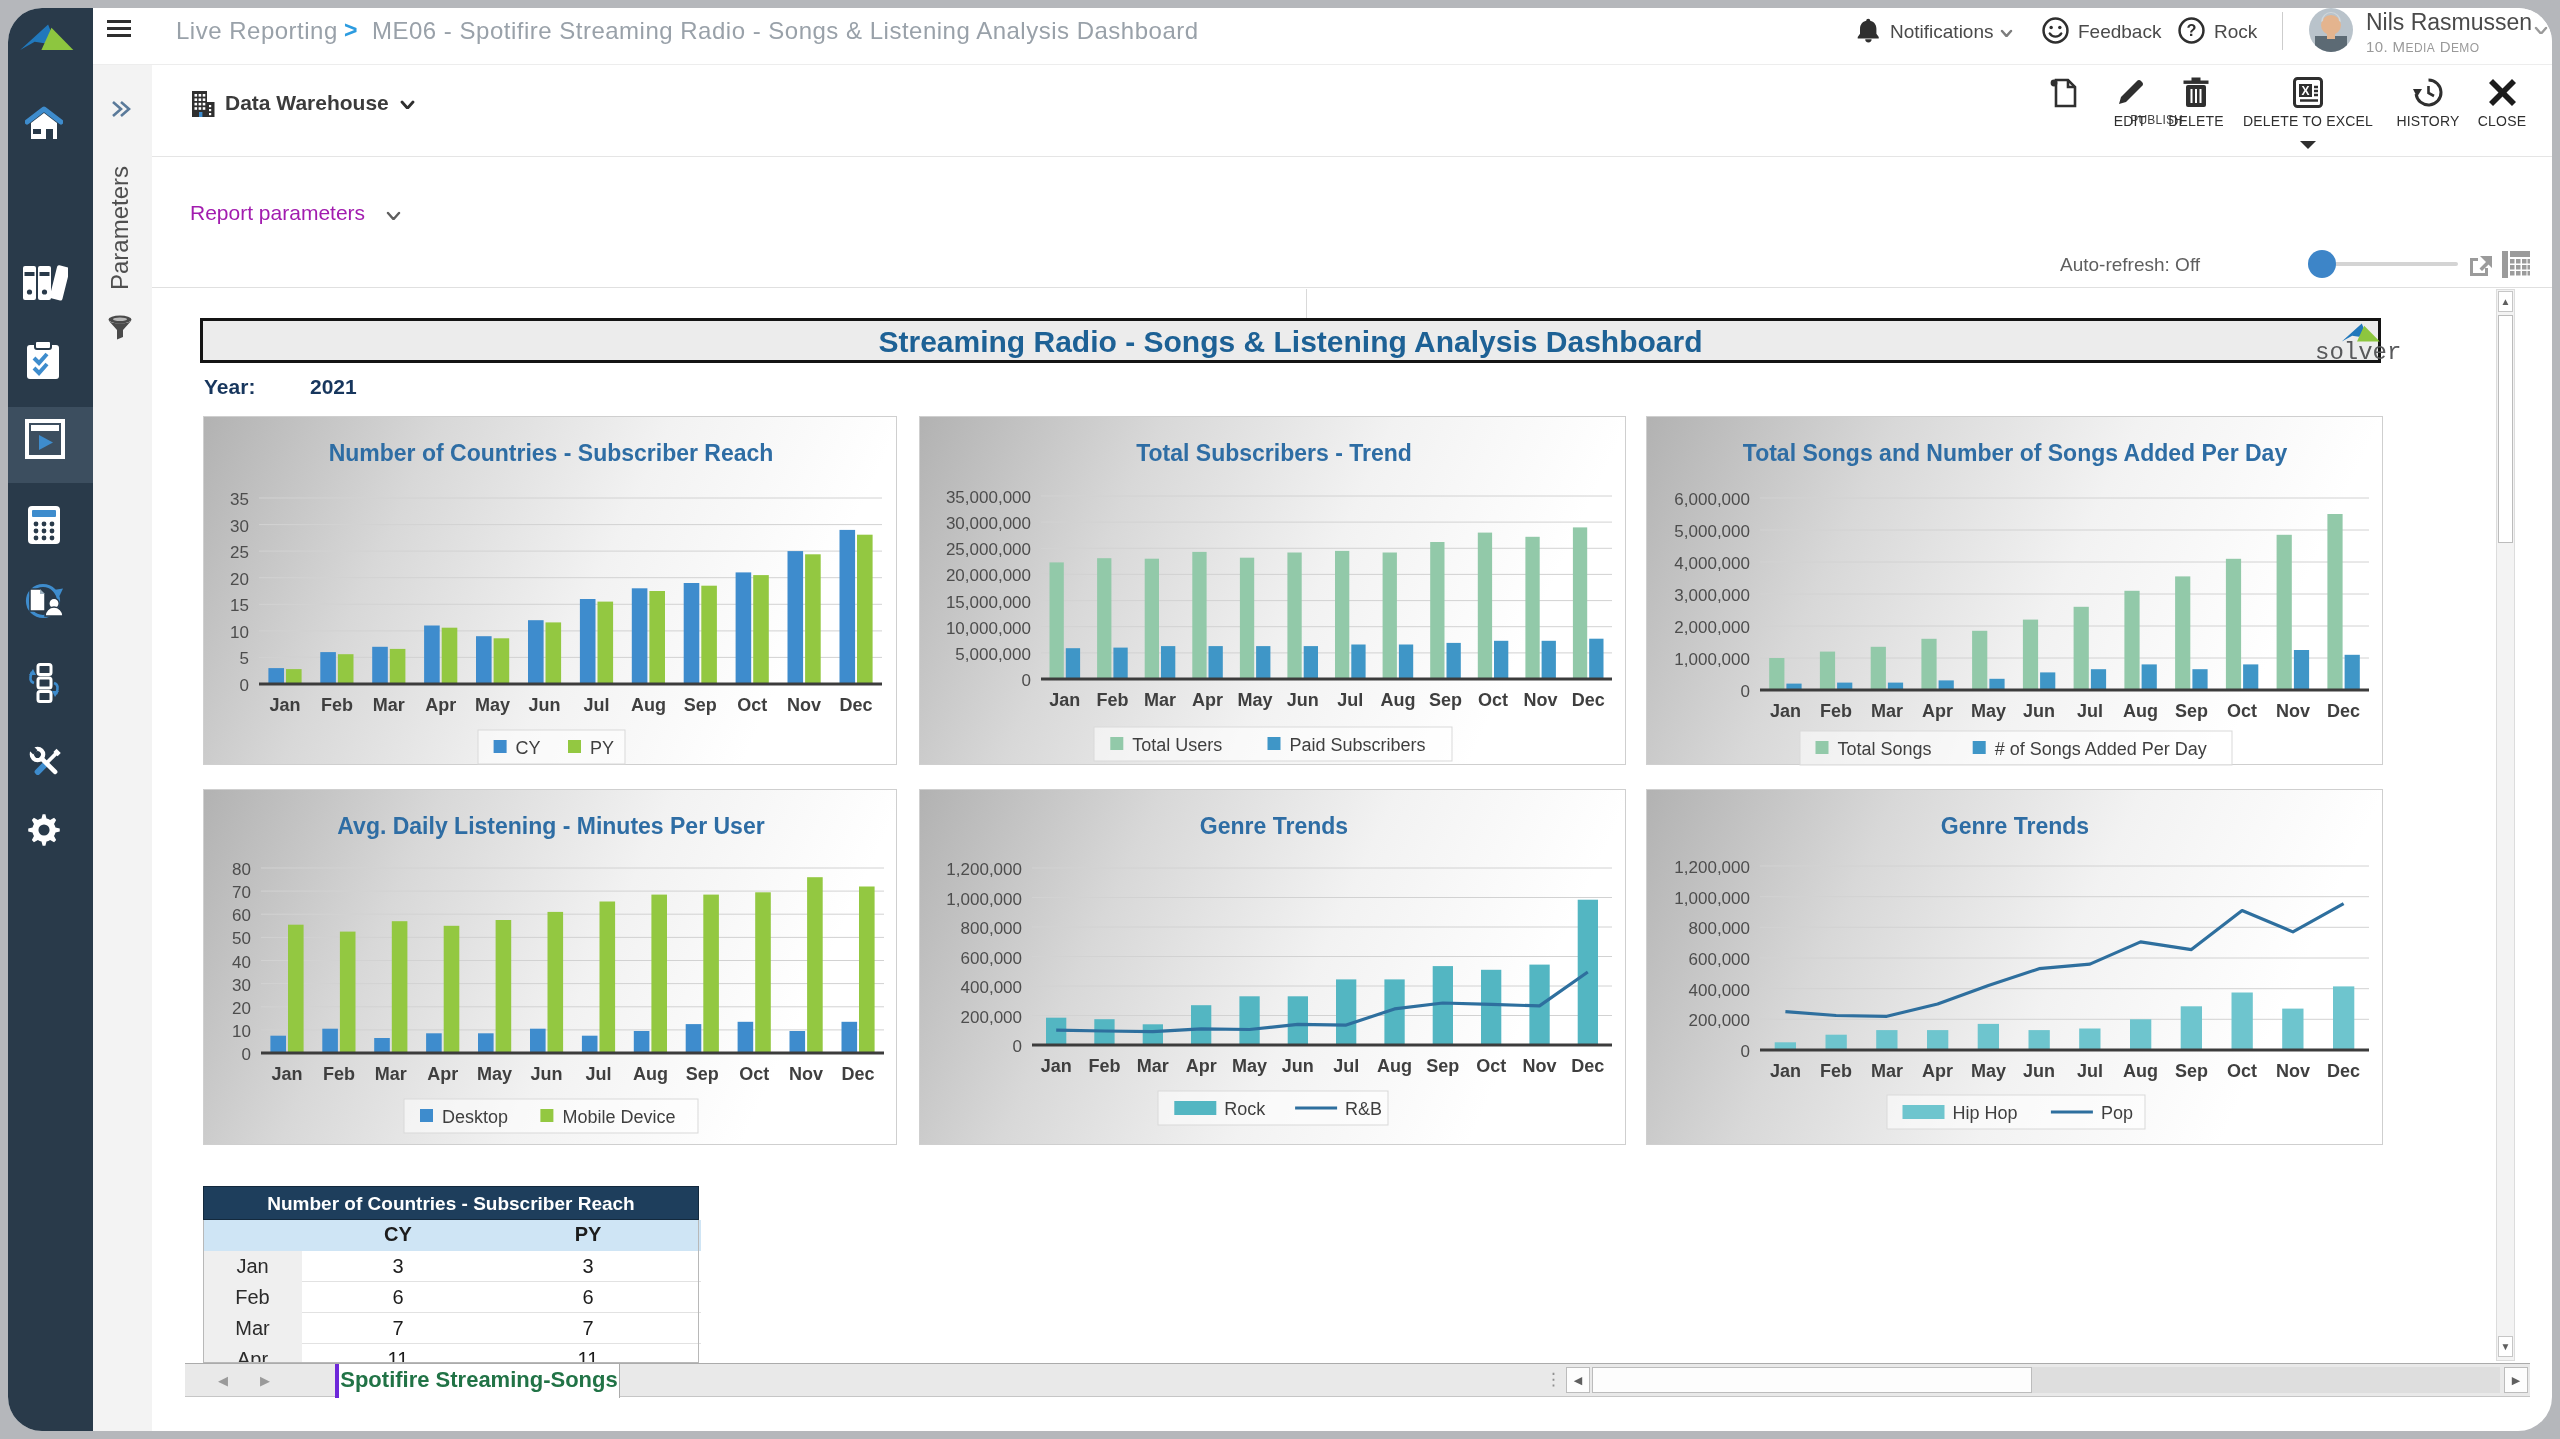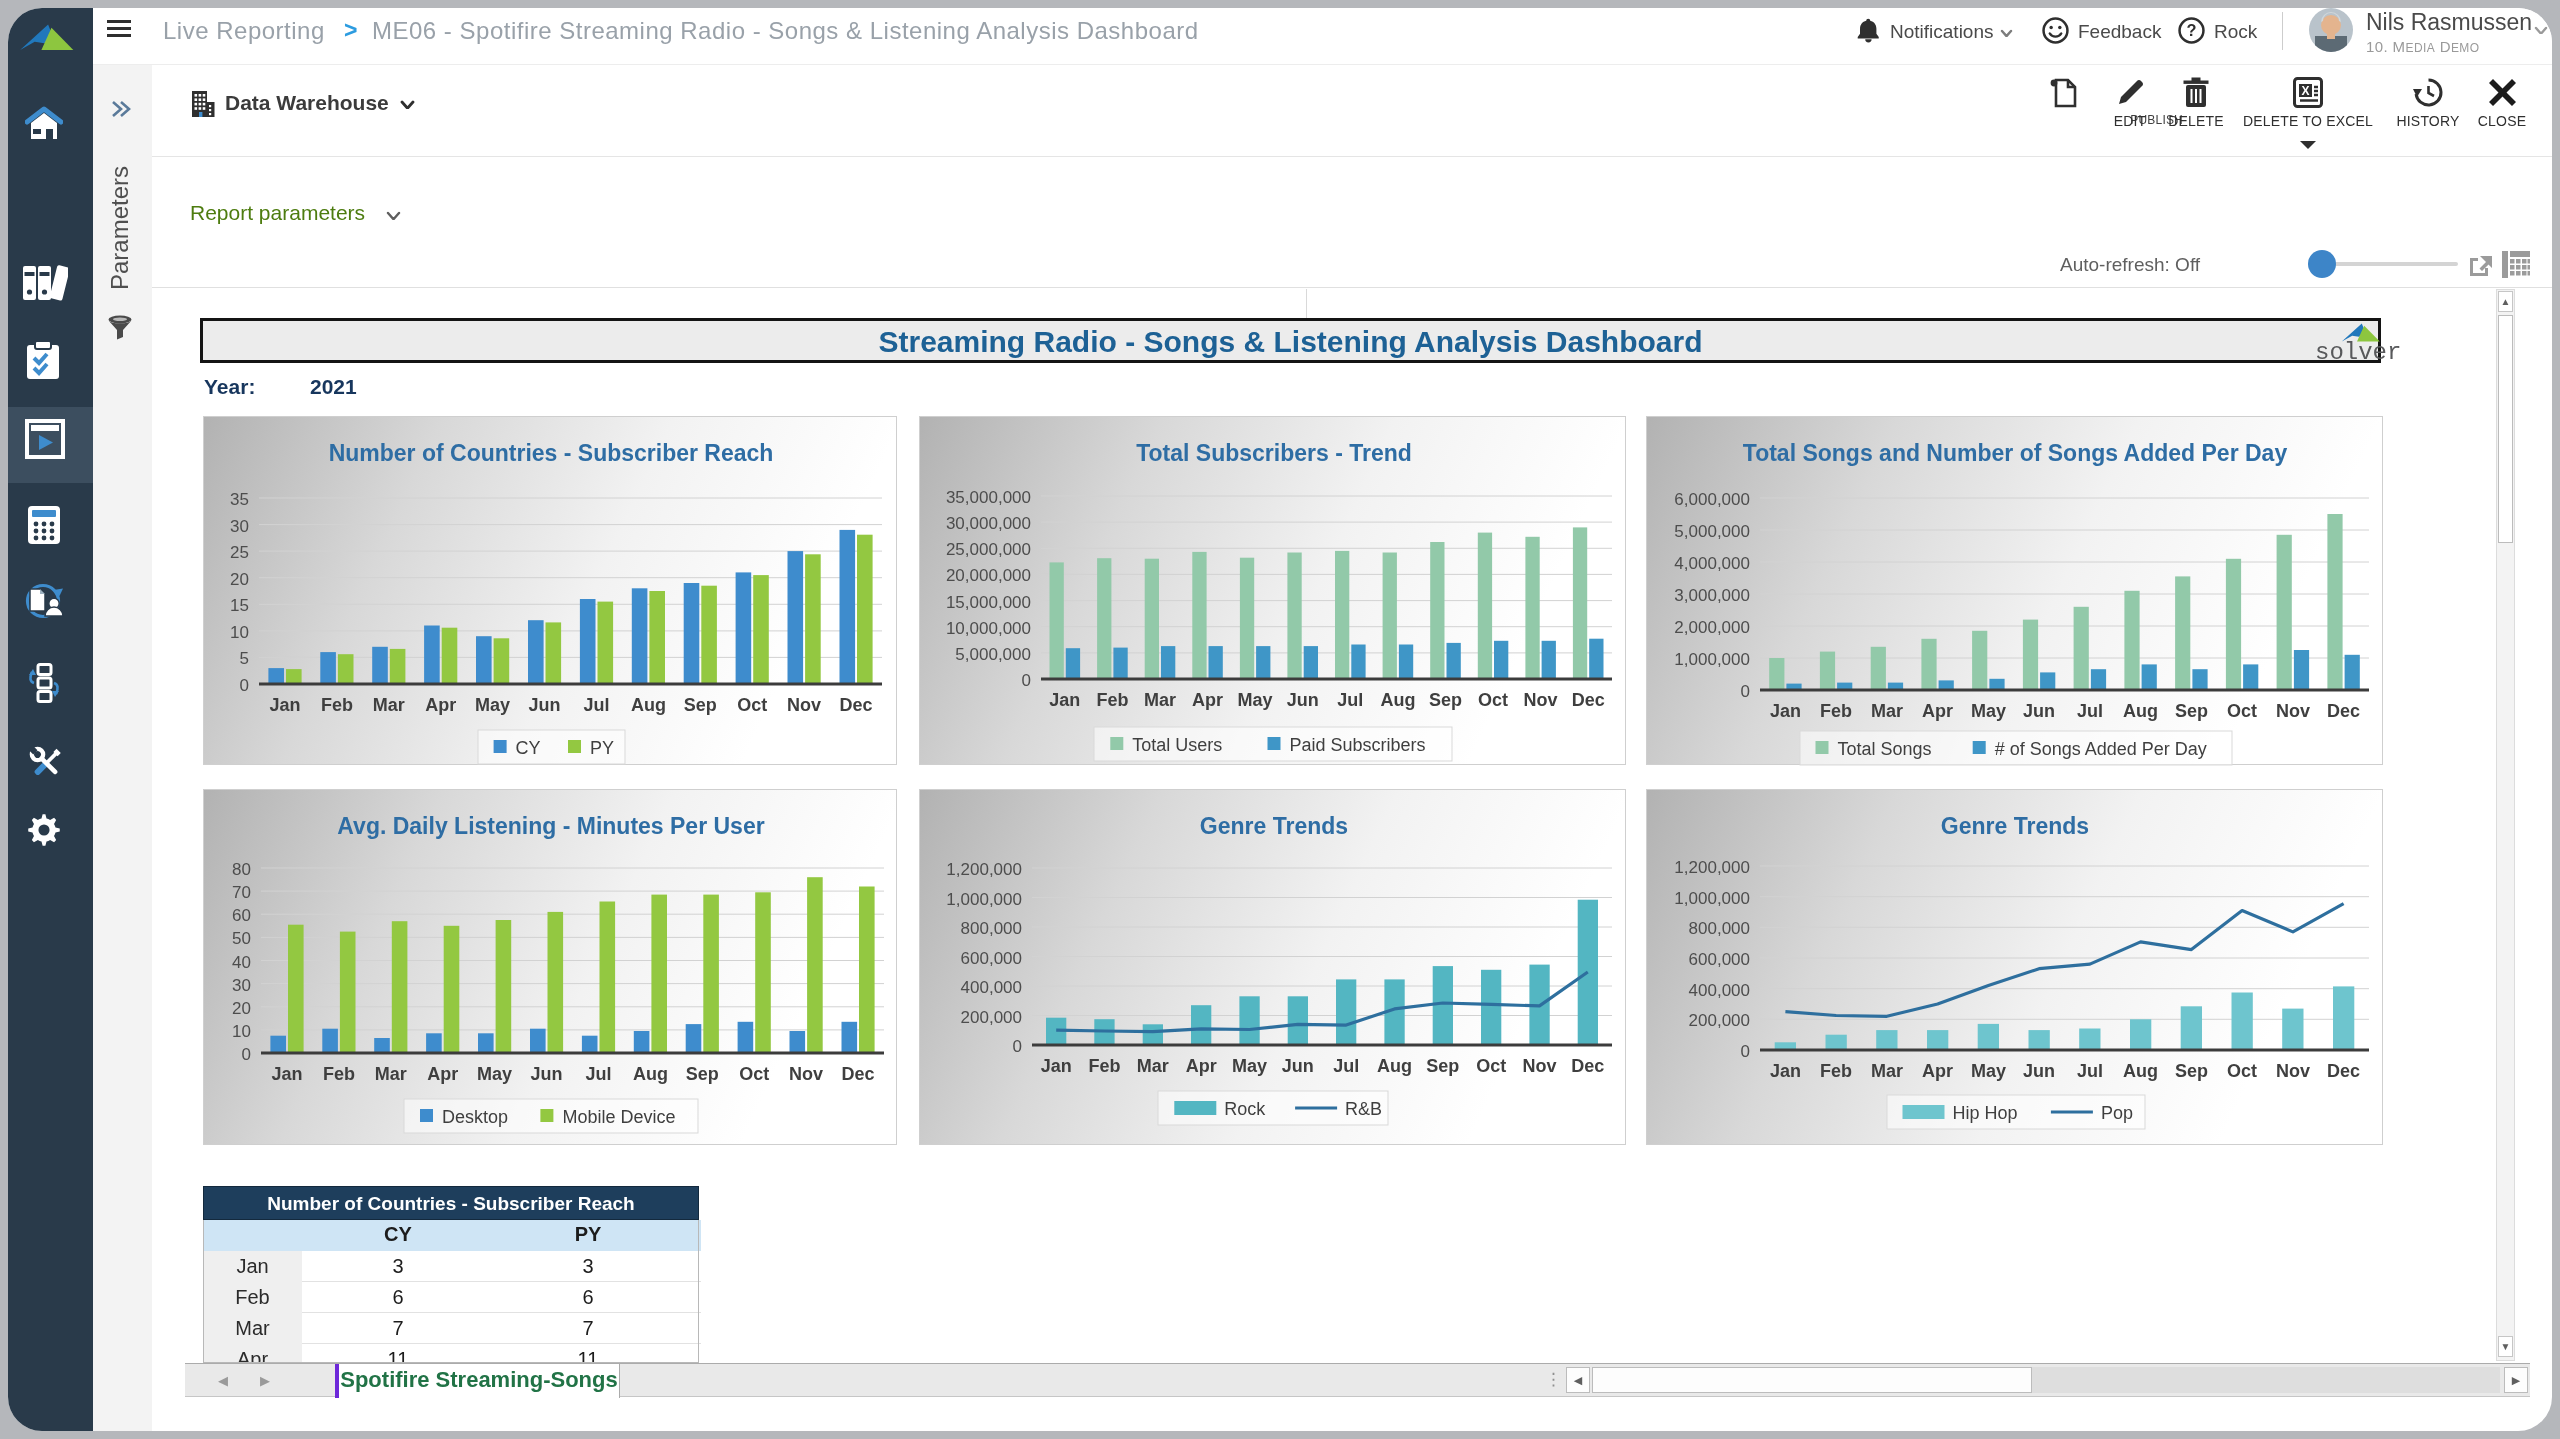--- a/index.html
+++ b/index.html
@@ -110,21 +110,21 @@
         <path d="M1.5 5.5 L10 15 v9.5 l6 -2.5 v-7 L24.5 5.5 a12 4 0 0 1 -23 0 Z" fill="#4a4a4a"></path>
         <ellipse cx="13" cy="4.2" rx="7" ry="1.8" fill="#b9b9b9"></ellipse>
       </svg>
 
   <div style="position:absolute;left:93px;top:0;width:2467px;height:65px;background:#fff;border-bottom:1px solid #ededed"></div>
   <div style="position:absolute;left:107px;top:20px;width:24px;height:18px">
 <div style="height:3px;background:#2f2f2f;margin-bottom:4px"></div>
         <div style="height:3px;background:#2f2f2f;margin-bottom:4px"></div>
         <div style="height:3px;background:#2f2f2f"></div>
       </div>
-      <span style="position:absolute;left:163px;top:17px;font-size:24px;letter-spacing:.5px;color:#99a1a9">Live Reporting</span>
+      <span style="position:absolute;left:176px;top:17px;font-size:24px;letter-spacing:.5px;color:#99a1a9">Live Reporting</span>
       <span style="position:absolute;left:344px;top:17px;font-size:23px;color:#2d9ce0;font-weight:bold">&gt;</span>
       <span style="position:absolute;left:372px;top:17px;font-size:24px;letter-spacing:.5px;color:#99a1a9">ME06 - Spotifire Streaming Radio - Songs &amp; Listening Analysis Dashboard</span>
       <svg style="position:absolute;left:1855px;top:17px" width="27" height="27" viewBox="0 0 29 25">
         <path fill="#2f2f2f" d="M12 2 a2.2 2.2 0 0 1 4.4 0 c4 1 6.6 4.2 6.6 8.5 l0 5.5 2.5 3.5 0 1.5 -22.6 0 0 -1.5 2.5 -3.5 0 -5.5 c0 -4.3 2.6 -7.5 6.6 -8.5 Z M11 22 a3.4 3.4 0 0 0 6.8 0 Z"></path>
       </svg>
       <span style="position:absolute;left:1890px;top:21px;font-size:19px;color:#4a4a4a">Notifications</span>
       <svg style="position:absolute;left:2000px;top:29px" width="13" height="8" viewBox="0 0 13 8">
         <polyline points="2,2 6.5,7.15 11,2" fill="none" stroke="#7d7d7d" stroke-width="2.4" stroke-linecap="round" stroke-linejoin="round"></polyline>
       </svg>
       <svg style="position:absolute;left:2042px;top:17px" width="27" height="27" viewBox="0 0 28 28">
@@ -226,21 +226,21 @@
         <path d="M15.5 3 a12.5 12.5 0 1 1 -12.4 14" fill="none" stroke="#2f2f2f" stroke-width="3"></path>
         <polygon points="0,12 4,20 9,12" fill="#2f2f2f"></polygon>
         <polyline points="15.5,9 15.5,16 21,19" fill="none" stroke="#2f2f2f" stroke-width="2.6"></polyline>
       </svg>
       <span style="position:absolute;left:2308px;top:113px;width:240px;text-align:center;font-size:14px;color:#2f2f2f;letter-spacing:.2px">HISTORY</span>
       <svg style="position:absolute;left:2489px;top:79px" width="27" height="27" viewBox="0 0 27 27">
         <path d="M4 0 L13.5 9.5 23 0 27 4 17.5 13.5 27 23 23 27 13.5 17.5 4 27 0 23 9.5 13.5 0 4 Z" fill="#1c1c1c"></path>
       </svg>
       <span style="position:absolute;left:2382px;top:113px;width:240px;text-align:center;font-size:14px;color:#2f2f2f;letter-spacing:.2px">CLOSE</span>
   <div style="position:absolute;left:152px;top:156px;width:2408px;height:1px;background:#e5e5e5"></div>
-  <span style="position:absolute;left:190px;top:201px;font-size:21px;color:#4d7c0f">Report parameters</span>
+  <span style="position:absolute;left:190px;top:201px;font-size:21px;color:#a21caf">Report parameters</span>
       <svg style="position:absolute;left:386px;top:211px" width="15" height="9" viewBox="0 0 15 9">
         <polyline points="2,2 7.5,8.25 13,2" fill="none" stroke="#5f5f5f" stroke-width="2.4" stroke-linecap="round" stroke-linejoin="round"></polyline>
       </svg>
   <span style="position:absolute;left:2060px;top:254px;width:238px;text-align:left;font-size:19px;color:#5f5f5f">Auto-refresh: Off</span>
       <div style="position:absolute;left:2322px;top:262px;width:136px;height:4px;background:#d4d4d4;border-radius:2px"></div>
       <div style="position:absolute;left:2308px;top:250px;width:28px;height:28px;border-radius:50%;background:#3d85c8"></div>
       <svg style="position:absolute;left:2468px;top:252px" width="26" height="26" viewBox="0 0 26 26">
         <path d="M2 6 v18 h18 v-8 h-3 v5 h-12 v-12 h5 v-3 Z" fill="#9b9b9b"></path>
         <polygon points="12,4 24,4 24,16 20.5,12.5 14,19 11.5,16.5 18,10 14,6" fill="#9b9b9b"></polygon>
       </svg>

